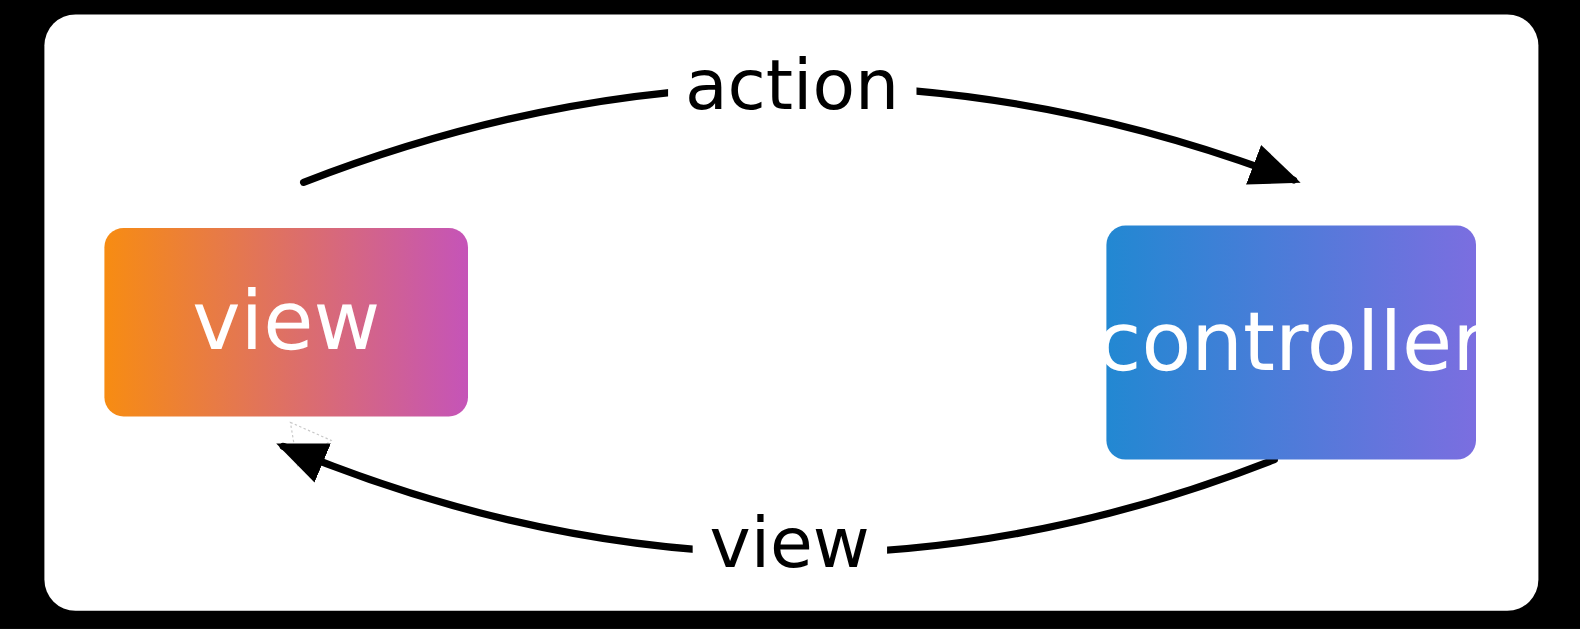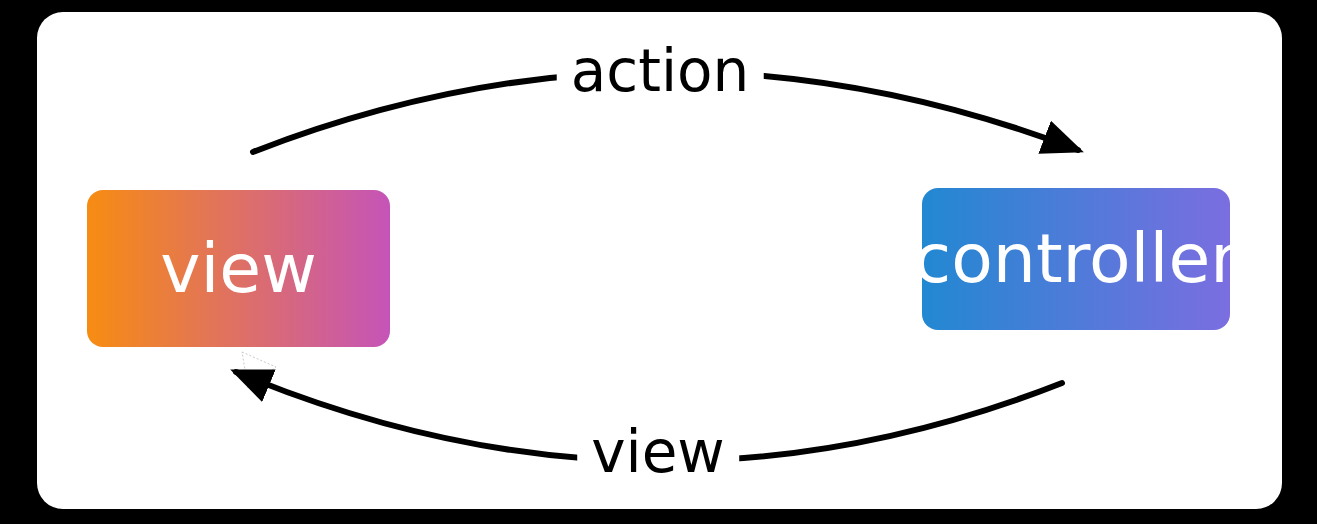--- a/index.html
+++ b/index.html
@@ -36,21 +36,21 @@
     left: 87px;
     top: 190px;
     width: 303px;
     height: 157px;
     background: linear-gradient(90deg, var(--view-grad-start, #f78c12), var(--view-grad-end, #c554b8));
   }
   .node-controller {
     left: 922px;
     top: 188px;
     width: 308px;
-    height: 142px;
+    height: 195px;
     background: linear-gradient(90deg, var(--controller-grad-start, #2288d2), var(--controller-grad-end, #7b6ee0));
   }
   svg.edges {
     position: absolute;
     left: 0;
     top: 0;
     width: 1317px;
     height: 524px;
     pointer-events: none;
   }

